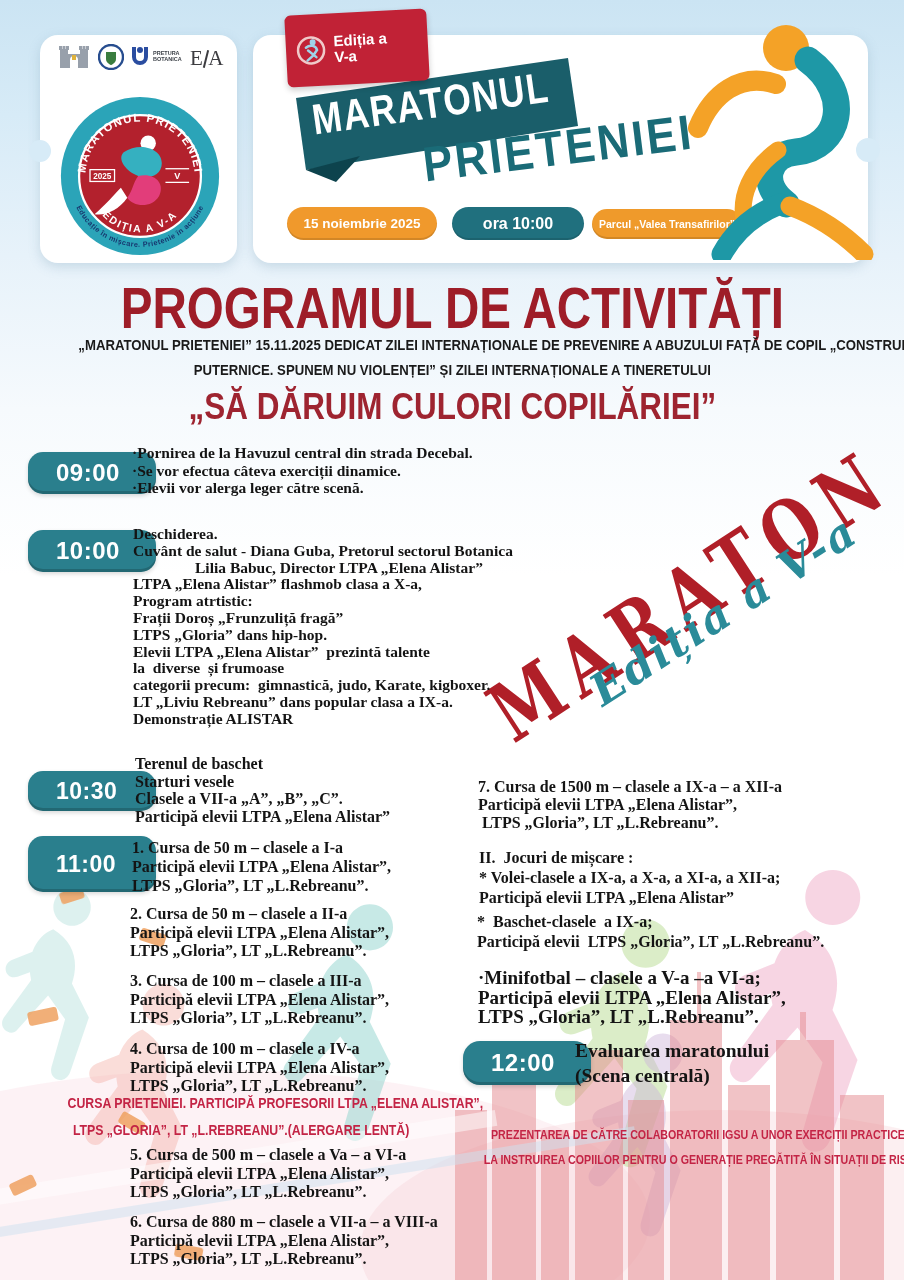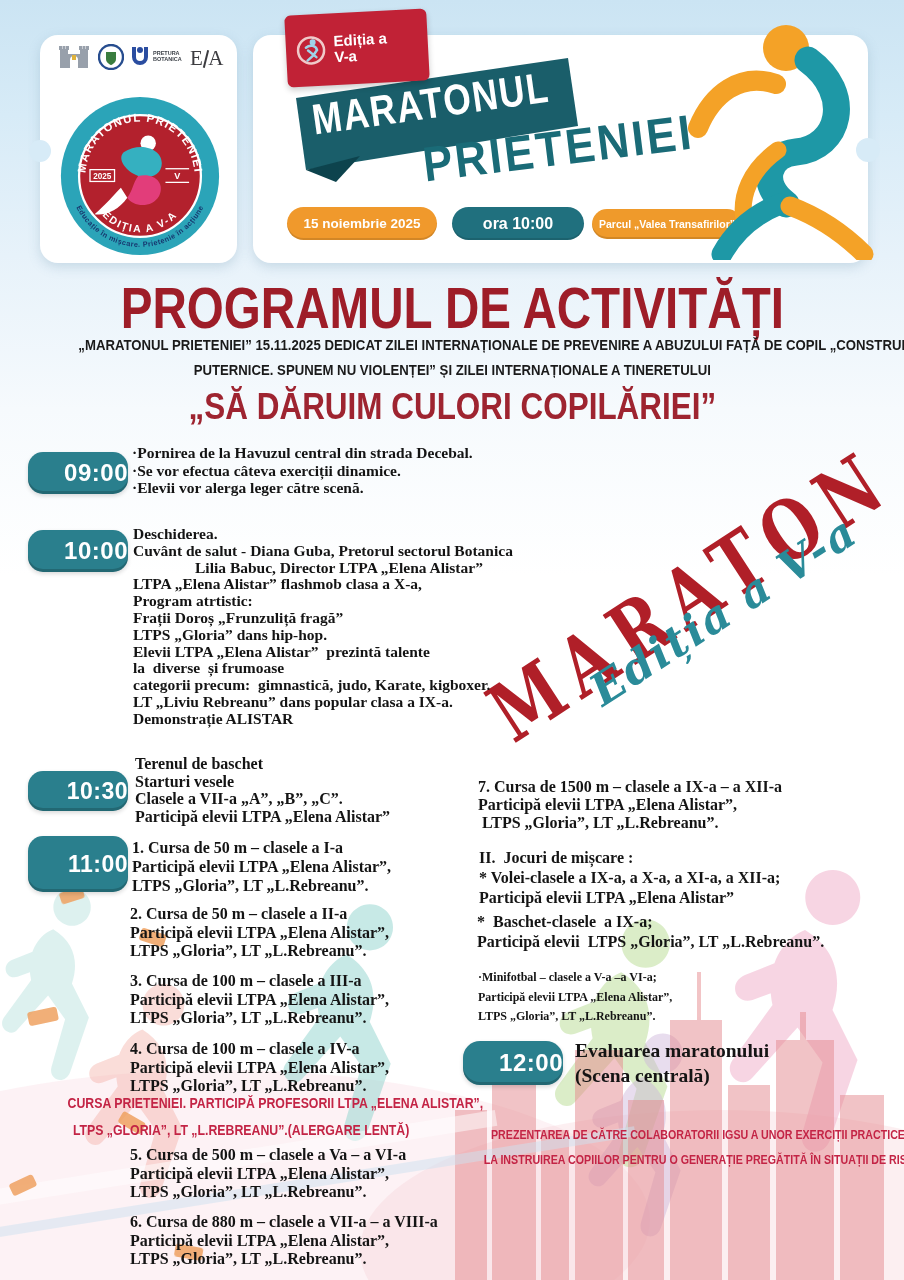--- a/index.html
+++ b/index.html
@@ -9,22 +9,22 @@
   .card{position:absolute;background:#fff;border-radius:18px;box-shadow:0 4px 12px rgba(110,150,175,.28);}
   .notch{position:absolute;border-radius:50%;background:#d7ebf7;}
   .centerline{position:absolute;left:0;width:904px;text-align:center;font-family:"Liberation Sans",sans-serif;font-weight:bold;}
   .sqz78{display:inline-block;transform:scaleX(.78);transform-origin:50% 50%;white-space:nowrap;}
   .sqz82{display:inline-block;transform:scaleX(.82);transform-origin:50% 50%;white-space:nowrap;}
   .sqz85{display:inline-block;transform:scaleX(.85);transform-origin:50% 50%;white-space:nowrap;}
   .sqz90{display:inline-block;transform:scaleX(.90);transform-origin:50% 50%;white-space:nowrap;}
   .tb{position:absolute;font-family:"Liberation Serif",serif;font-weight:700;color:#141414;z-index:4;}
   .ln{white-space:pre;}
   .time-badge{position:absolute;background:#2a7f8d;color:#fff;font-weight:bold;
-    display:flex;align-items:center;justify-content:flex-end;border-radius:15px;
-    box-shadow:inset 0 -3px 0 rgba(0,0,0,.18), 0 2px 4px rgba(0,0,0,.15);z-index:4;letter-spacing:.5px;}
+    display:flex;align-items:center;justify-content:flex-start;border-radius:15px;
+    box-shadow:inset 0 -3px 0 rgba(0,0,0,.18), 0 2px 4px rgba(0,0,0,.15);z-index:4;letter-spacing:.5px;padding-left:28px;}
   .pill{position:absolute;color:#fff;font-weight:bold;display:flex;align-items:center;justify-content:center;
     border-radius:18px;z-index:6;box-shadow:inset 0 -2px 0 rgba(0,0,0,.12);}
   .red-cond{position:absolute;font-weight:bold;color:#c32445;z-index:4;text-align:center;}
   .wm{position:absolute;display:flex;align-items:center;justify-content:center;z-index:2;pointer-events:none;}
   .logo-item{position:absolute;z-index:6;}
 </style>
 </head>
 <body>
 
 <div class="poster">
@@ -297,21 +297,21 @@
   </div>
   <div class="tb" style="left:479px;top:848px;font-size:16px;line-height:20px;">
     <div class="ln">II.  Jocuri de mișcare :</div>
     <div class="ln">* Volei-clasele a IX-a, a X-a, a XI-a, a XII-a;</div>
     <div class="ln">Participă elevii LTPA „Elena Alistar”</div>
   </div>
   <div class="tb" style="left:477px;top:912px;font-size:16px;line-height:20px;">
     <div class="ln">*  Baschet-clasele  a IX-a;</div>
     <div class="ln">Participă elevii  LTPS „Gloria”, LT „L.Rebreanu”.</div>
   </div>
-  <div class="tb" style="left:478px;top:968px;font-size:12px;line-height:19.5px;">
+  <div class="tb" style="left:478px;top:968px;font-size:19px;line-height:19.5px;">
     <div class="ln">·Minifotbal – clasele a V-a –a VI-a;</div>
     <div class="ln">Participă elevii LTPA „Elena Alistar”,</div>
     <div class="ln">LTPS „Gloria”, LT „L.Rebreanu”.</div>
   </div>
 
   <div class="tb" style="left:575px;top:1038px;font-size:19.5px;line-height:25px;">
     <div class="ln">Evaluarea maratonului</div>
     <div class="ln">(Scena centrală)</div>
   </div>
 

